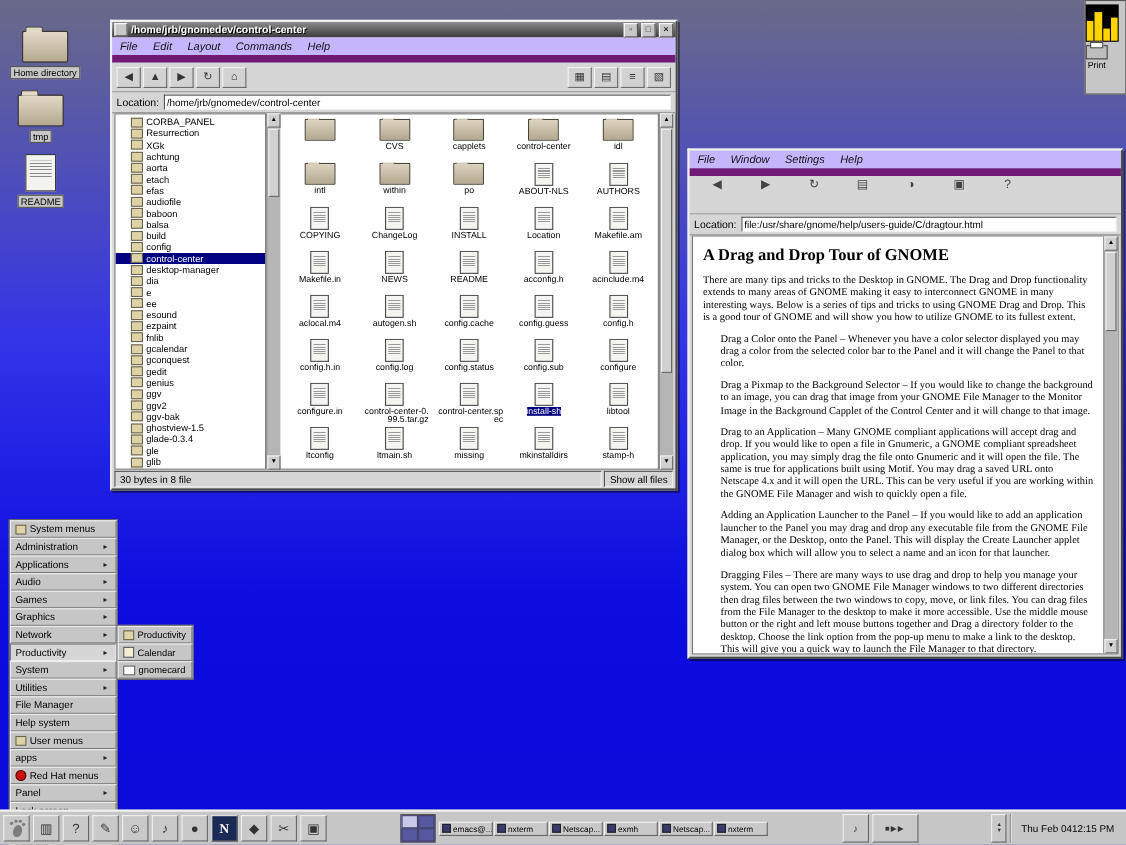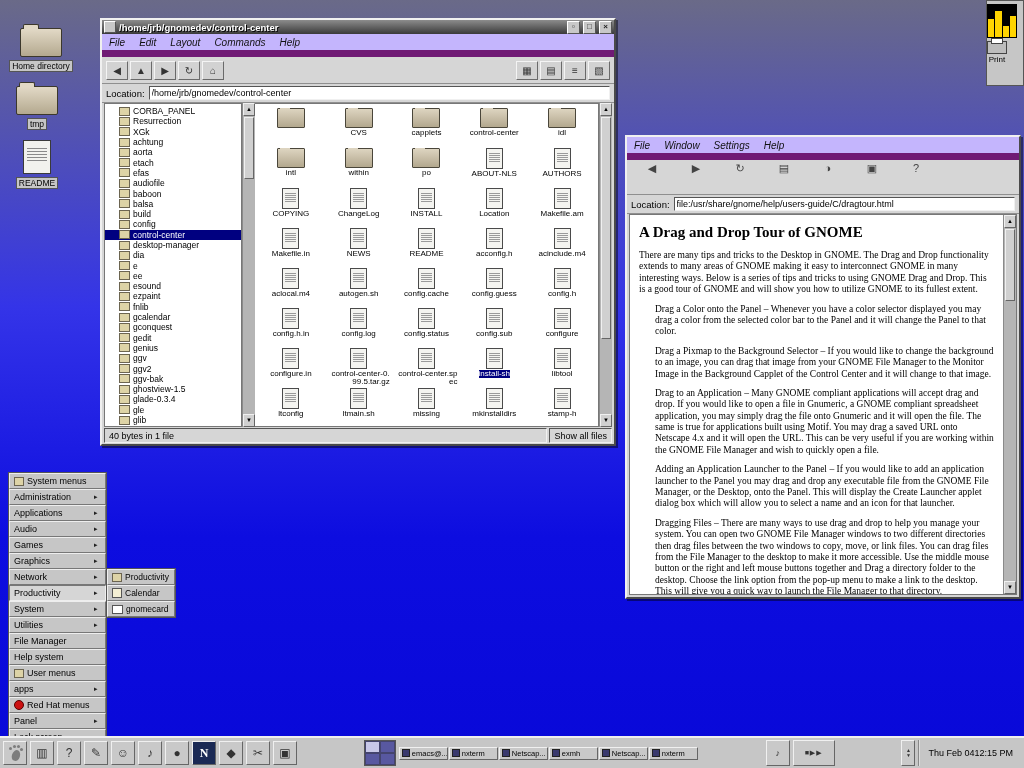--- a/index.html
+++ b/index.html
@@ -584,21 +584,21 @@
           </div>
         </div>
       <div class="vscroll">
         <span class="scroll-btn up"></span>
         <span class="scroll-thumb" style="height:220px;"></span>
         <span class="scroll-fill"></span>
         <span class="scroll-btn down"></span>
       </div>
     </div>
     <div class="statusbar">
-      <span class="status-cell grow">40 bytes in 1 file</span>
+      <span class="status-cell grow">30 bytes in 8 file</span>
       <span class="status-cell">Show all files</span>
     </div>
   </div>
 
   <div class="window help">
     <div class="menubar">
 
     <span class="menu-item">File</span>
         <span class="menu-item">Window</span>
         <span class="menu-item">Settings</span>

